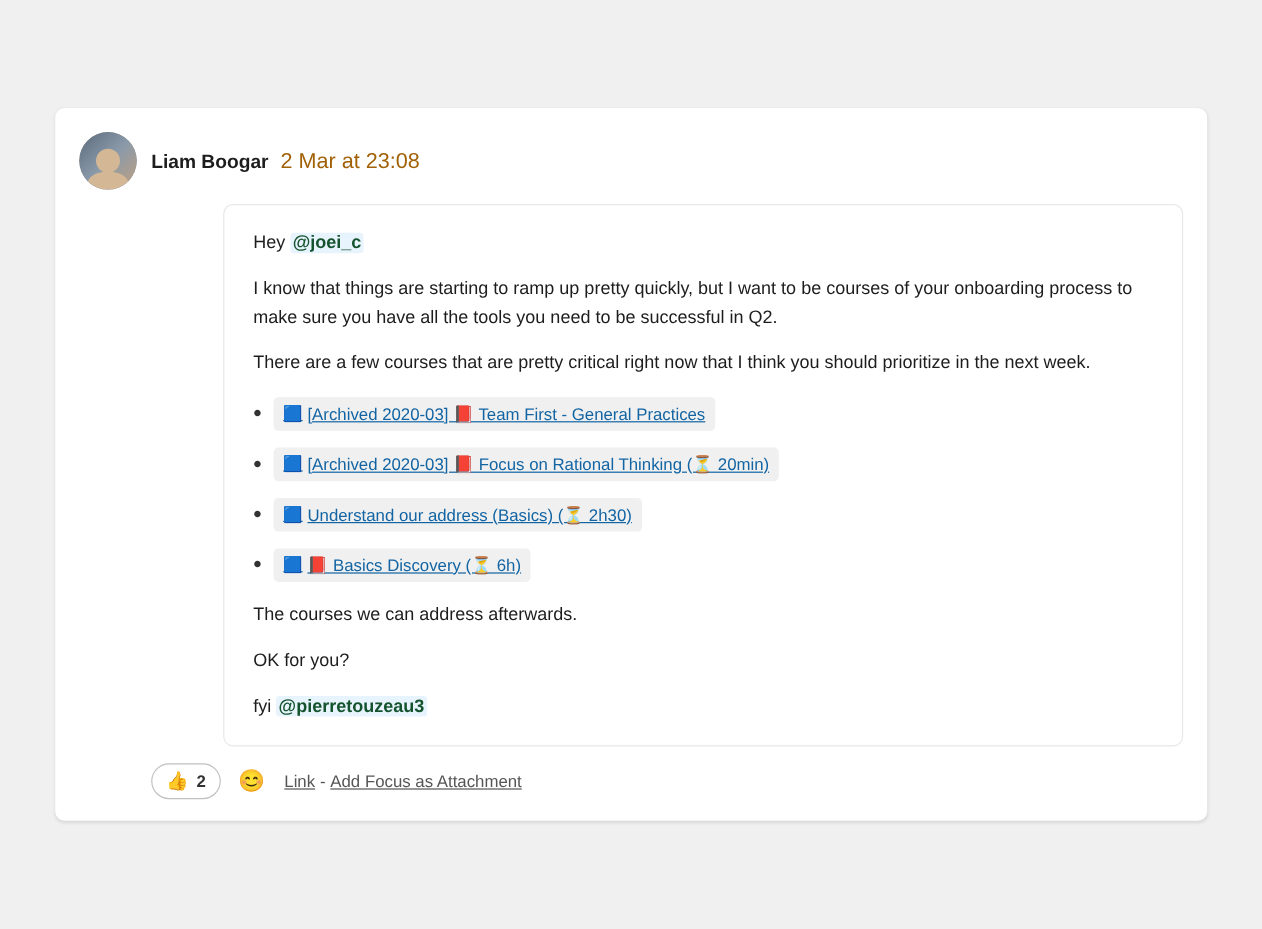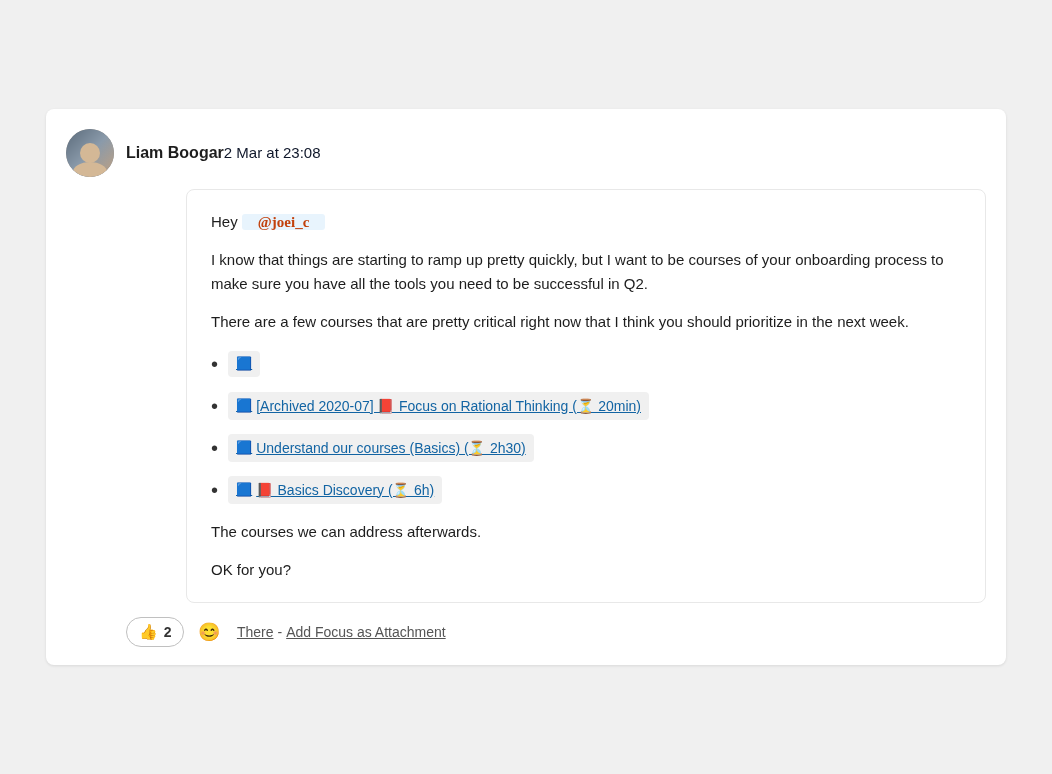--- a/index.html
+++ b/index.html
@@ -62,54 +62,54 @@
       bottom: -5px;
       left: 50%;
       transform: translateX(-50%);
       width: 34px;
       height: 20px;
       background: #d4b896;
       border-radius: 50% 50% 0 0;
     }
     .header-info {
       display: flex;
-      align-items: flex-start;
+      align-items: flex-end;
+      gap: 10px;
     }
     .author-name {
       font-weight: 700;
       font-size: 16px;
       color: #1d1d1d;
     }
     .timestamp {
-      font-size: 15px;
-      color: #0f172a;
+      font-size: 18px;
+      color: #a16207;
     }
     .message-content {
       background: #fff;
       border: 1px solid #e8e8e8;
       border-radius: 8px;
       padding: 20px 24px;
       font-size: 15px;
       line-height: 1.6;
       color: #1d1d1d;
       margin-left: 60px;
     }
     .message-content p {
       margin-bottom: 14px;
     }
     .message-content p:last-child {
       margin-bottom: 0;
     }
     .mention {
-      color: #c2410c;
+      color: #14532d;
       font-weight: 600;
       background: #e8f4fd;
       border-radius: 3px;
-      padding: 0 16px;
-      font-family: Liberation Serif, serif;
+      padding: 0 2px;
     }
     .course-list {
       list-style: none;
       margin: 14px 0;
       padding: 0;
     }
     .course-list li {
       display: flex;
       align-items: center;
       margin-bottom: 10px;
@@ -214,54 +214,60 @@
         <span> </span>
         <span class="mention">@joei_c</span>
       </p>
       <p>I know that things are starting to ramp up pretty quickly, but I want to be courses of your onboarding process to make sure you have all the tools you need to be successful in Q2.</p>
       <p>There are a few courses that are pretty critical right now that I think you should prioritize in the next week.</p>
 
       <ul class="course-list">
         <li>
           <a class="course-link">
             <span class="course-icon">🟦</span>
-          </a>
-        </li>
-        <li>
-          <a class="course-link">
-            <span class="course-icon">🟦</span>
-            <span>[Archived 2020-07] 📕  Focus on Rational Thinking (⏳ 20min)</span>
-          </a>
-        </li>
-        <li>
-          <a class="course-link">
-            <span class="course-icon">🟦</span>
-            <span>Understand our courses (Basics) (⏳ 2h30)</span>
+            <span>[Archived 2020-03] 📕  Team First - General Practices</span>
+          </a>
+        </li>
+        <li>
+          <a class="course-link">
+            <span class="course-icon">🟦</span>
+            <span>[Archived 2020-03] 📕  Focus on Rational Thinking (⏳ 20min)</span>
+          </a>
+        </li>
+        <li>
+          <a class="course-link">
+            <span class="course-icon">🟦</span>
+            <span>Understand our address (Basics) (⏳ 2h30)</span>
           </a>
         </li>
         <li>
           <a class="course-link">
             <span class="course-icon">🟦</span>
             <span>📕  Basics Discovery (⏳ 6h)</span>
           </a>
         </li>
       </ul>
 
       <p>The courses we can address afterwards.</p>
       <p>OK for you?</p>
+      <p>
+        <span>fyi</span>
+        <span> </span>
+        <span class="mention">@pierretouzeau3</span>
+      </p>
     </div>
 
     <div class="message-actions" style="margin-left: 0; padding: 14px 0 18px 0;">
       <button class="reaction-btn">
         <span class="emoji">👍</span>
         <span class="count">2</span>
       </button>
       <button class="emoji-btn" title="Add reaction">
         <span>😊</span>
       </button>
       <div class="action-links">
-        <span class="action-link">There</span>
+        <span class="action-link">Link</span>
         <span class="action-separator"> - </span>
         <span class="action-link">Add Focus as Attachment</span>
       </div>
     </div>
   </div>
 </div>
 
 </body></html>

